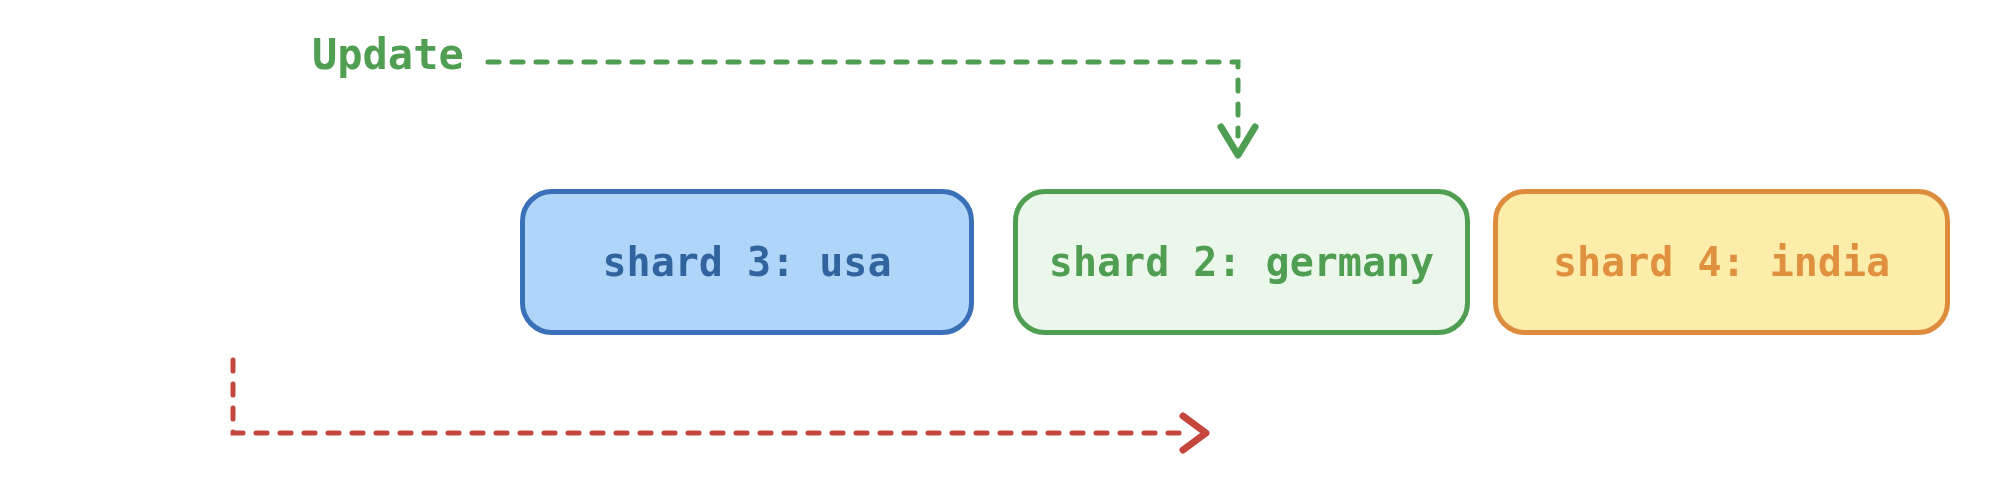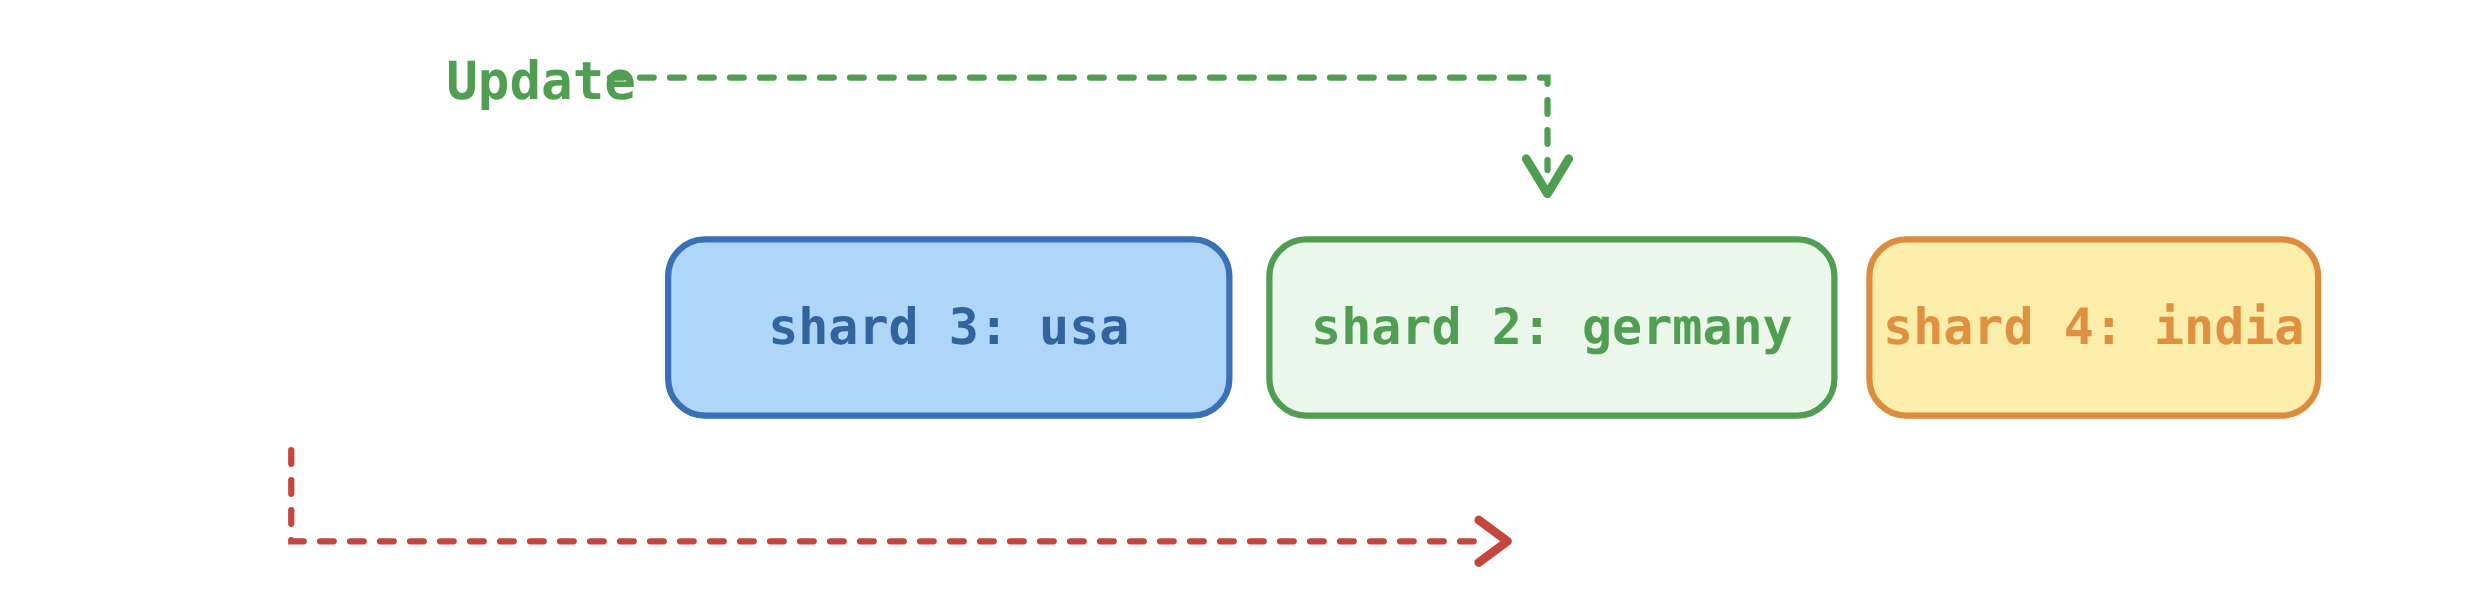--- a/index.html
+++ b/index.html
@@ -27,31 +27,31 @@
     border-radius: 32px;
     display: flex;
     align-items: center;
     justify-content: center;
     font-size: 40px;
     font-weight: bold;
     letter-spacing: 0px;
     white-space: nowrap;
   }
   .shard.red    { left: 42px;   width: 456px; border-color: var(--red);    background: var(--red-fill);    color: var(--red); }
-  .shard.blue   { left: 532px;  width: 454px; border-color: var(--blue);   background: var(--blue-fill);   color: var(--blue-text); }
+  .shard.blue   { left: 520px;  width: 454px; border-color: var(--blue);   background: var(--blue-fill);   color: var(--blue-text); }
   .shard.green  { left: 1013px; width: 457px; border-color: var(--green);  background: var(--green-fill);  color: var(--green); }
-  .shard.orange { left: 1493px; width: 364px; border-color: var(--orange); background: var(--orange-fill); color: var(--orange-text); }
+  .shard.orange { left: 1493px; width: 457px; border-color: var(--orange); background: var(--orange-fill); color: var(--orange-text); }
 
   .flow-label {
     position: absolute;
     font-size: 42px;
     font-weight: bold;
     white-space: nowrap;
   }
-  .flow-label.update   { left: 312px;  top: 40px;  color: var(--green); margin-left: 45px; }
+  .flow-label.update   { left: 312px;  top: 30px;  color: var(--green); }
   .flow-label.retrieve { left: 1226px; top: 410px; color: var(--red); }
 
   svg.arrows {
     position: absolute;
     left: 0;
     top: 0;
     pointer-events: none;
   }
   .dash {
     fill: none;

